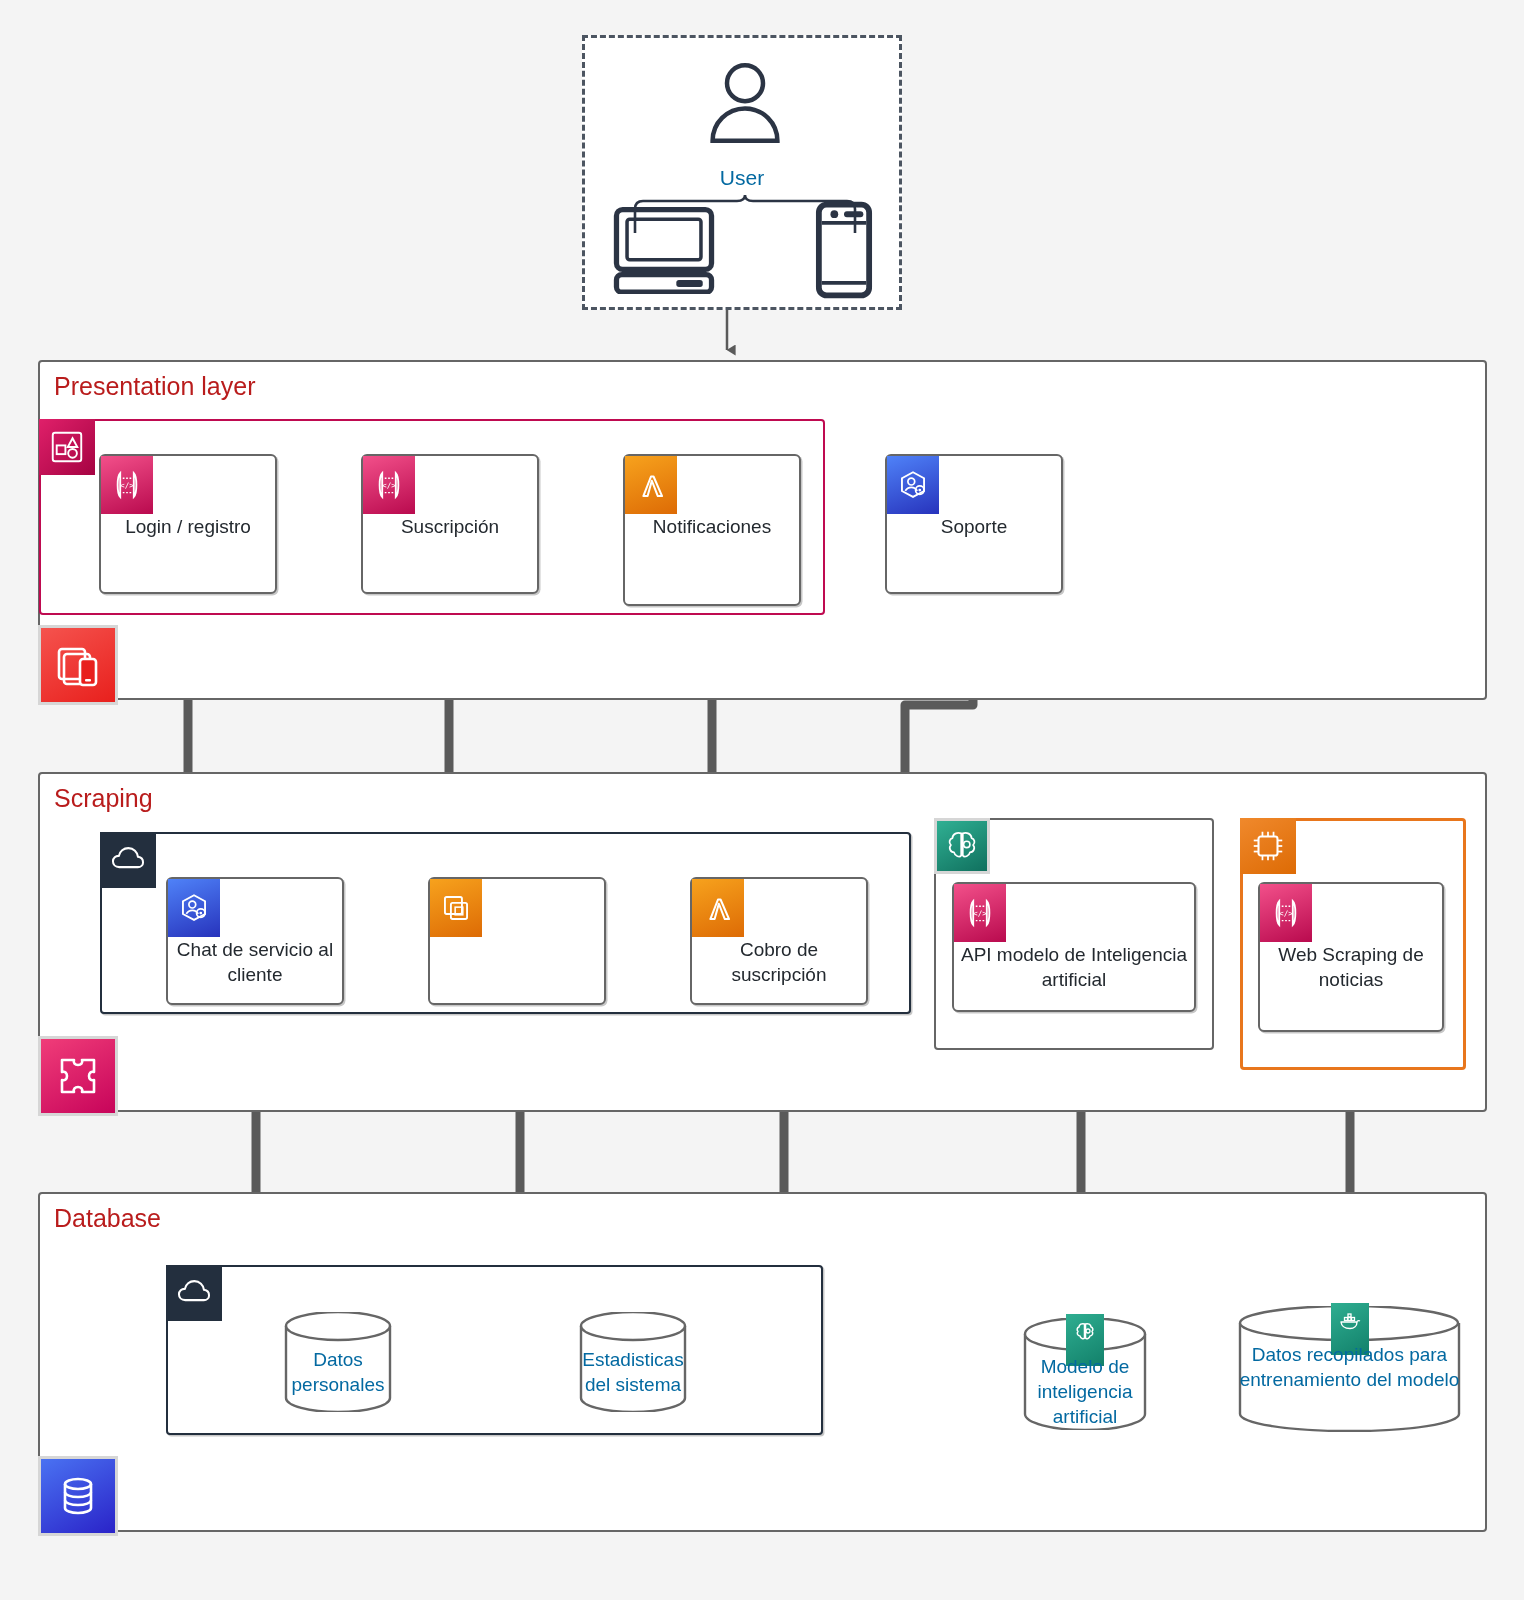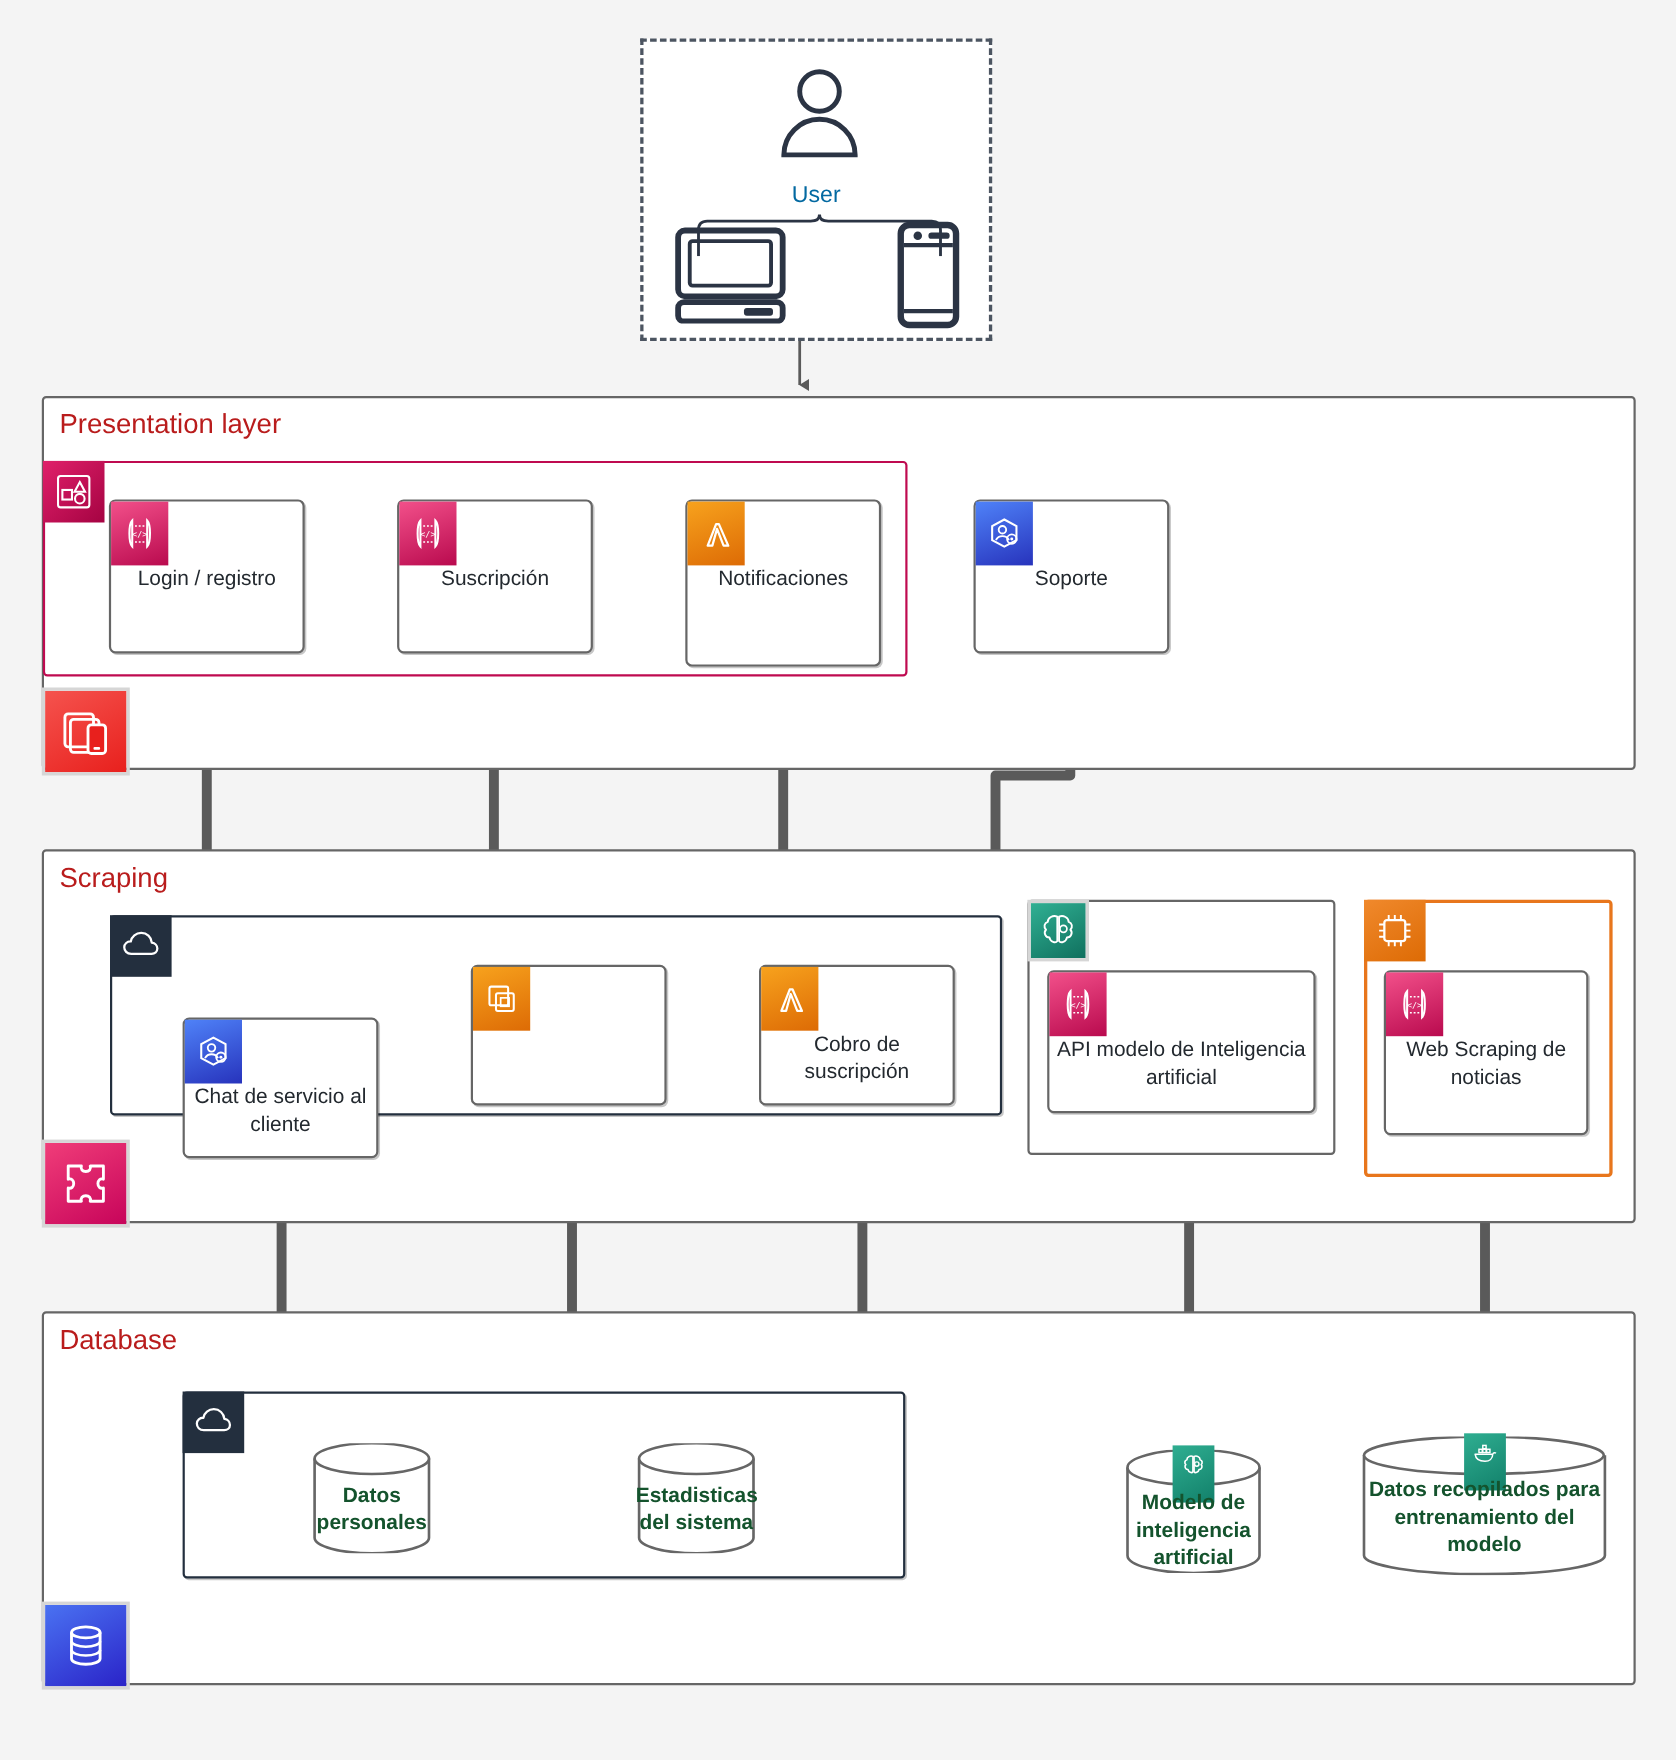--- a/index.html
+++ b/index.html
@@ -83,22 +83,21 @@
   }
 
   
   .cyl{position:absolute;}
   .cyl-label{
     position:absolute;
     left:0;right:0;
     text-align:center;
     font-size:19px;
     line-height:25px;
-    color:#14532d;
-    font-weight:bold;
+    color:#0369a1;
   }
   .cyl-badge{
     position:absolute;
     width:38px;height:52px;
     display:flex;align-items:flex-start;justify-content:center;
     padding-top:6px;
     box-sizing:border-box;
   }
   .cyl-badge svg{width:24px;height:24px;}
 
@@ -294,21 +293,21 @@
 </div>
 
 <div class="group" style="left:100px;top:832px;width:811px;height:182px;border:2.5px solid #232f3e;box-shadow:1.5px 1.5px 0 rgba(0,0,0,.22);">
   <div class="group-tab" style="background:#232f3e;left:-2px;top:-2px;">
     <svg viewBox="0 0 48 48">
       <path d="M13,33 C8,33 5,29.5 5,25.5 C5,21.5 8.5,18.5 12.5,18.8 C13.5,13 18.5,9 24.5,9 C31,9 36,13.8 36.6,20 C40.5,20.6 43,23.6 43,27 C43,30.5 40,33 36.5,33 Z" fill="none" stroke="#fff" stroke-width="2.6" stroke-linejoin="round"></path>
     </svg>
   </div>
 </div>
 
-<div class="node" style="left:166px;top:877px;width:178px;height:128px;margin-top:48px;">
+<div class="node" style="left:166px;top:877px;width:178px;height:128px;">
   <div class="node-icon" style="background:linear-gradient(160deg,#4f82f8,#2733bc);">
     <svg viewBox="0 0 40 40">
       <path d="M20,5 L33,12 L33,27 L20,34 L7,27 L7,12 Z" fill="none" stroke="#fff" stroke-width="2.2"></path>
       <circle cx="18" cy="16" r="4" fill="none" stroke="#fff" stroke-width="2"></circle>
       <path d="M11,27 A8,8 0 0 1 25,27" fill="none" stroke="#fff" stroke-width="2"></path>
       <circle cx="28" cy="26" r="5" fill="none" stroke="#fff" stroke-width="2"></circle>
       <circle cx="28" cy="26" r="1.6" fill="#fff"></circle>
     </svg>
   </div>
   <div class="node-label">Chat de servicio al cliente</div>

